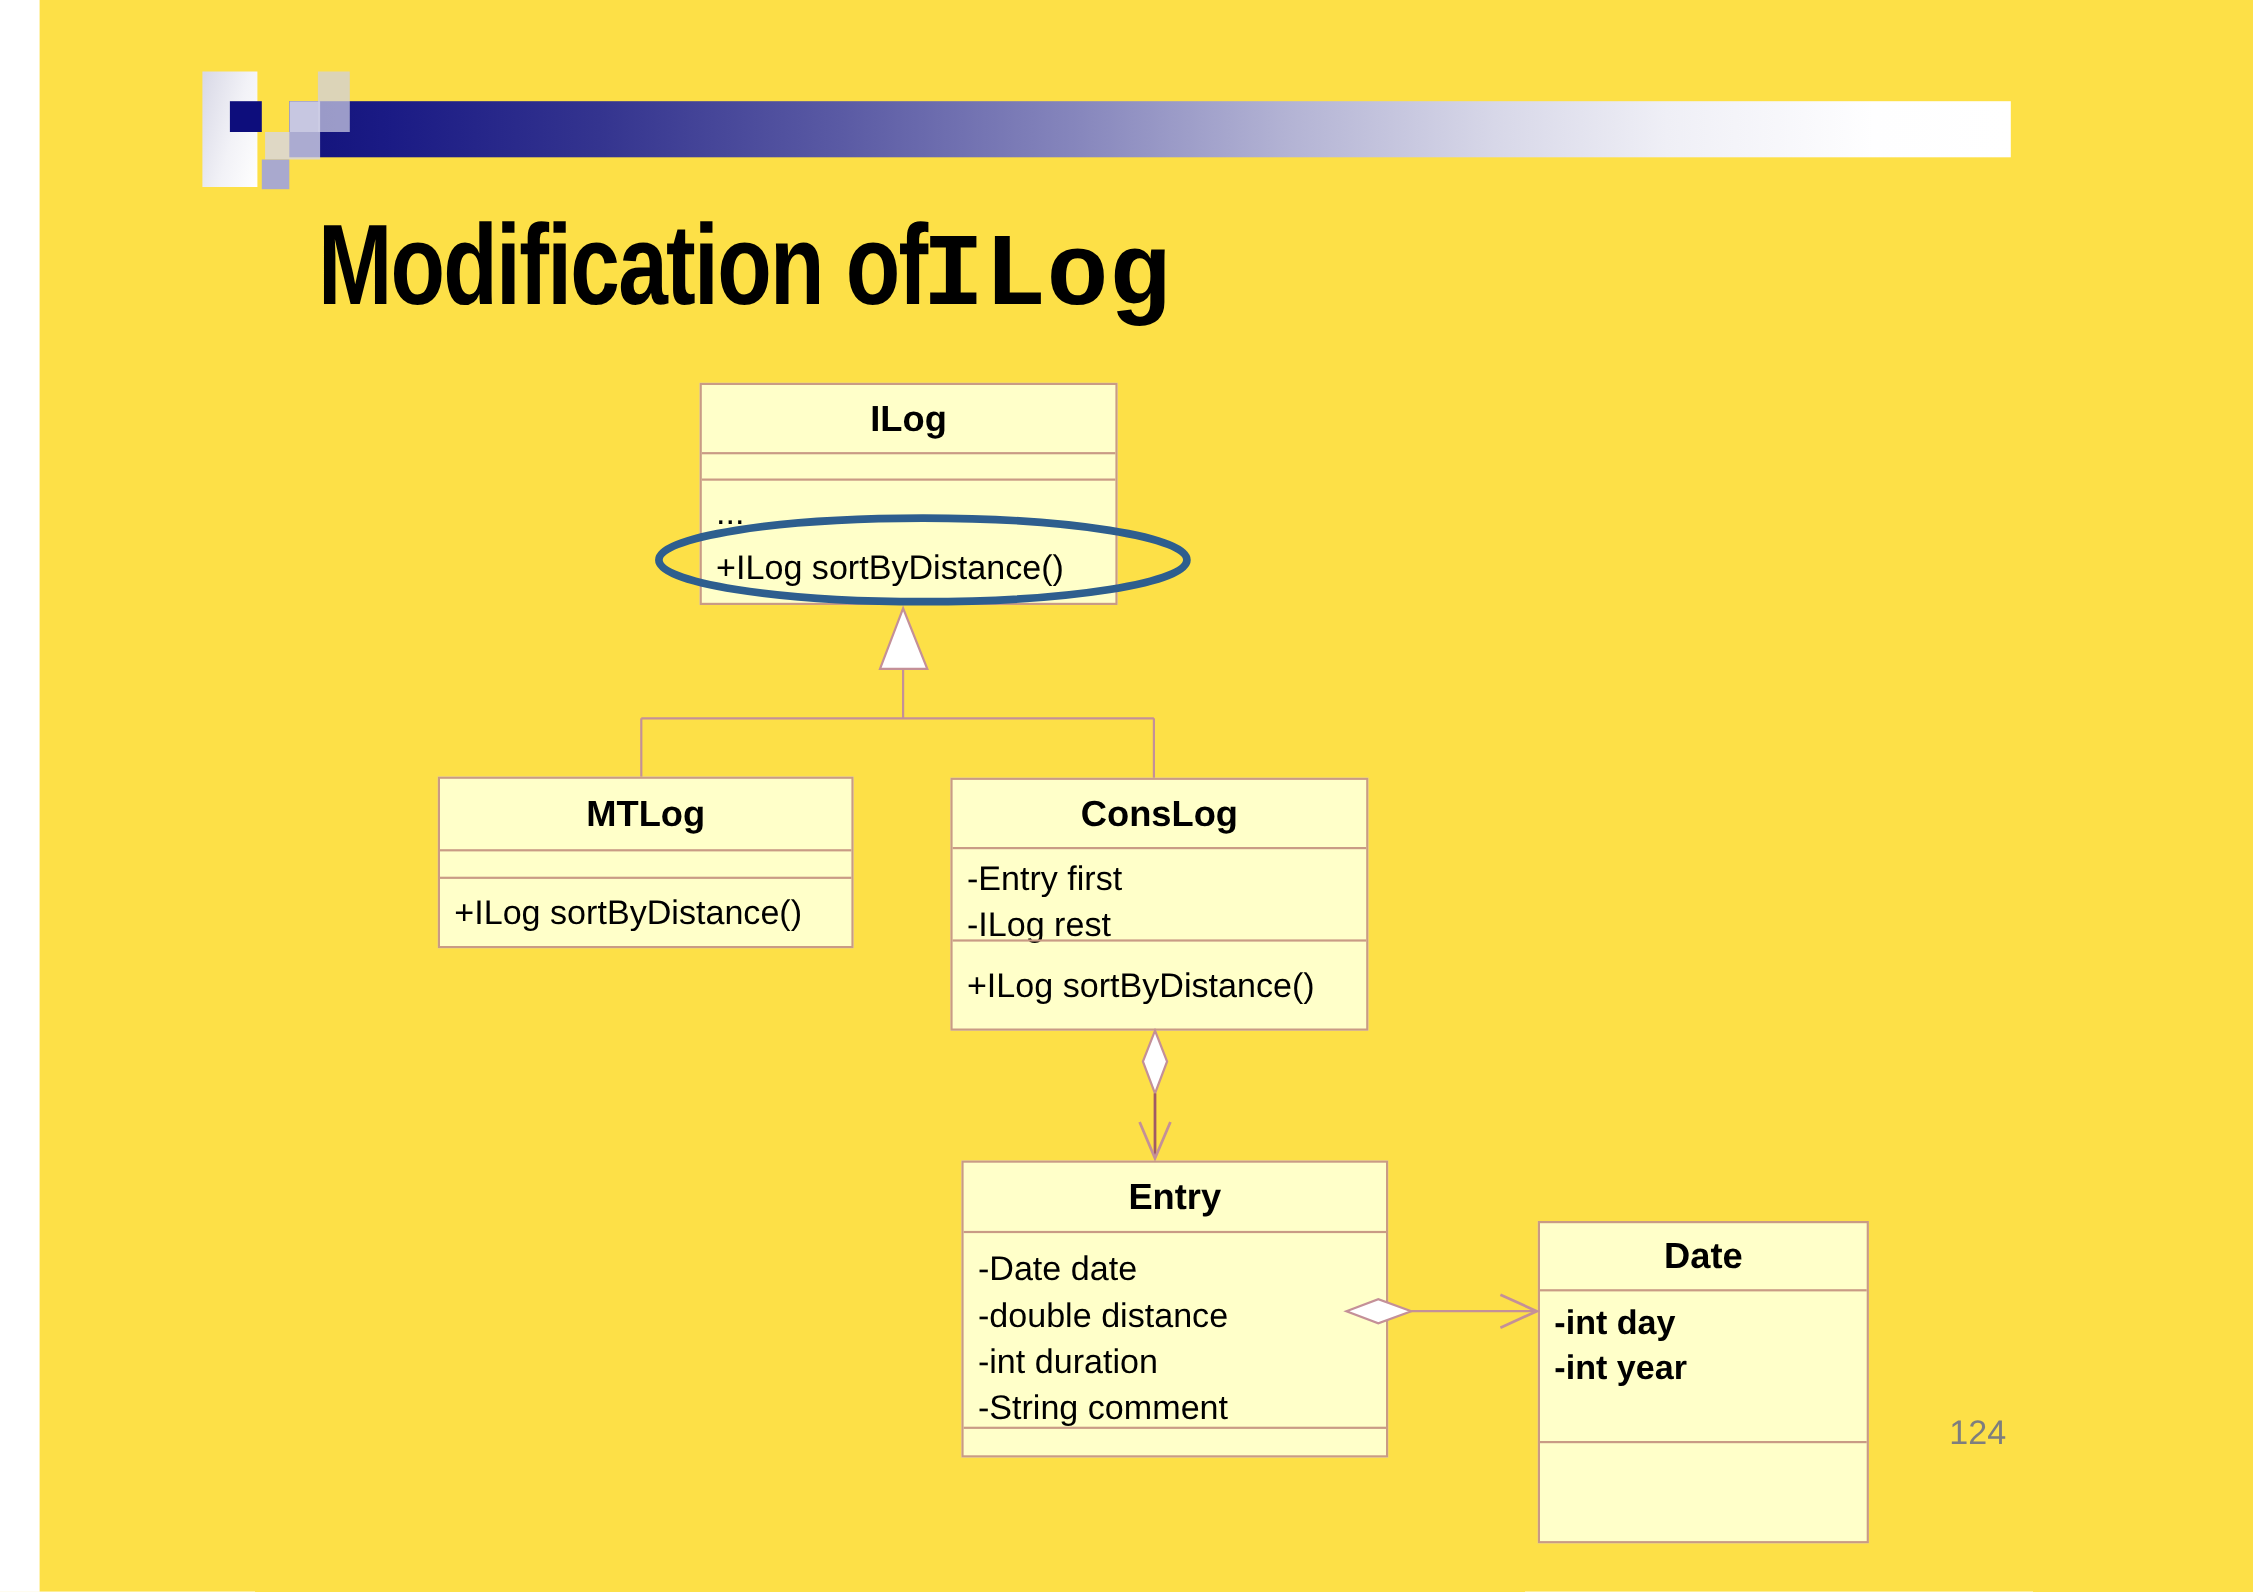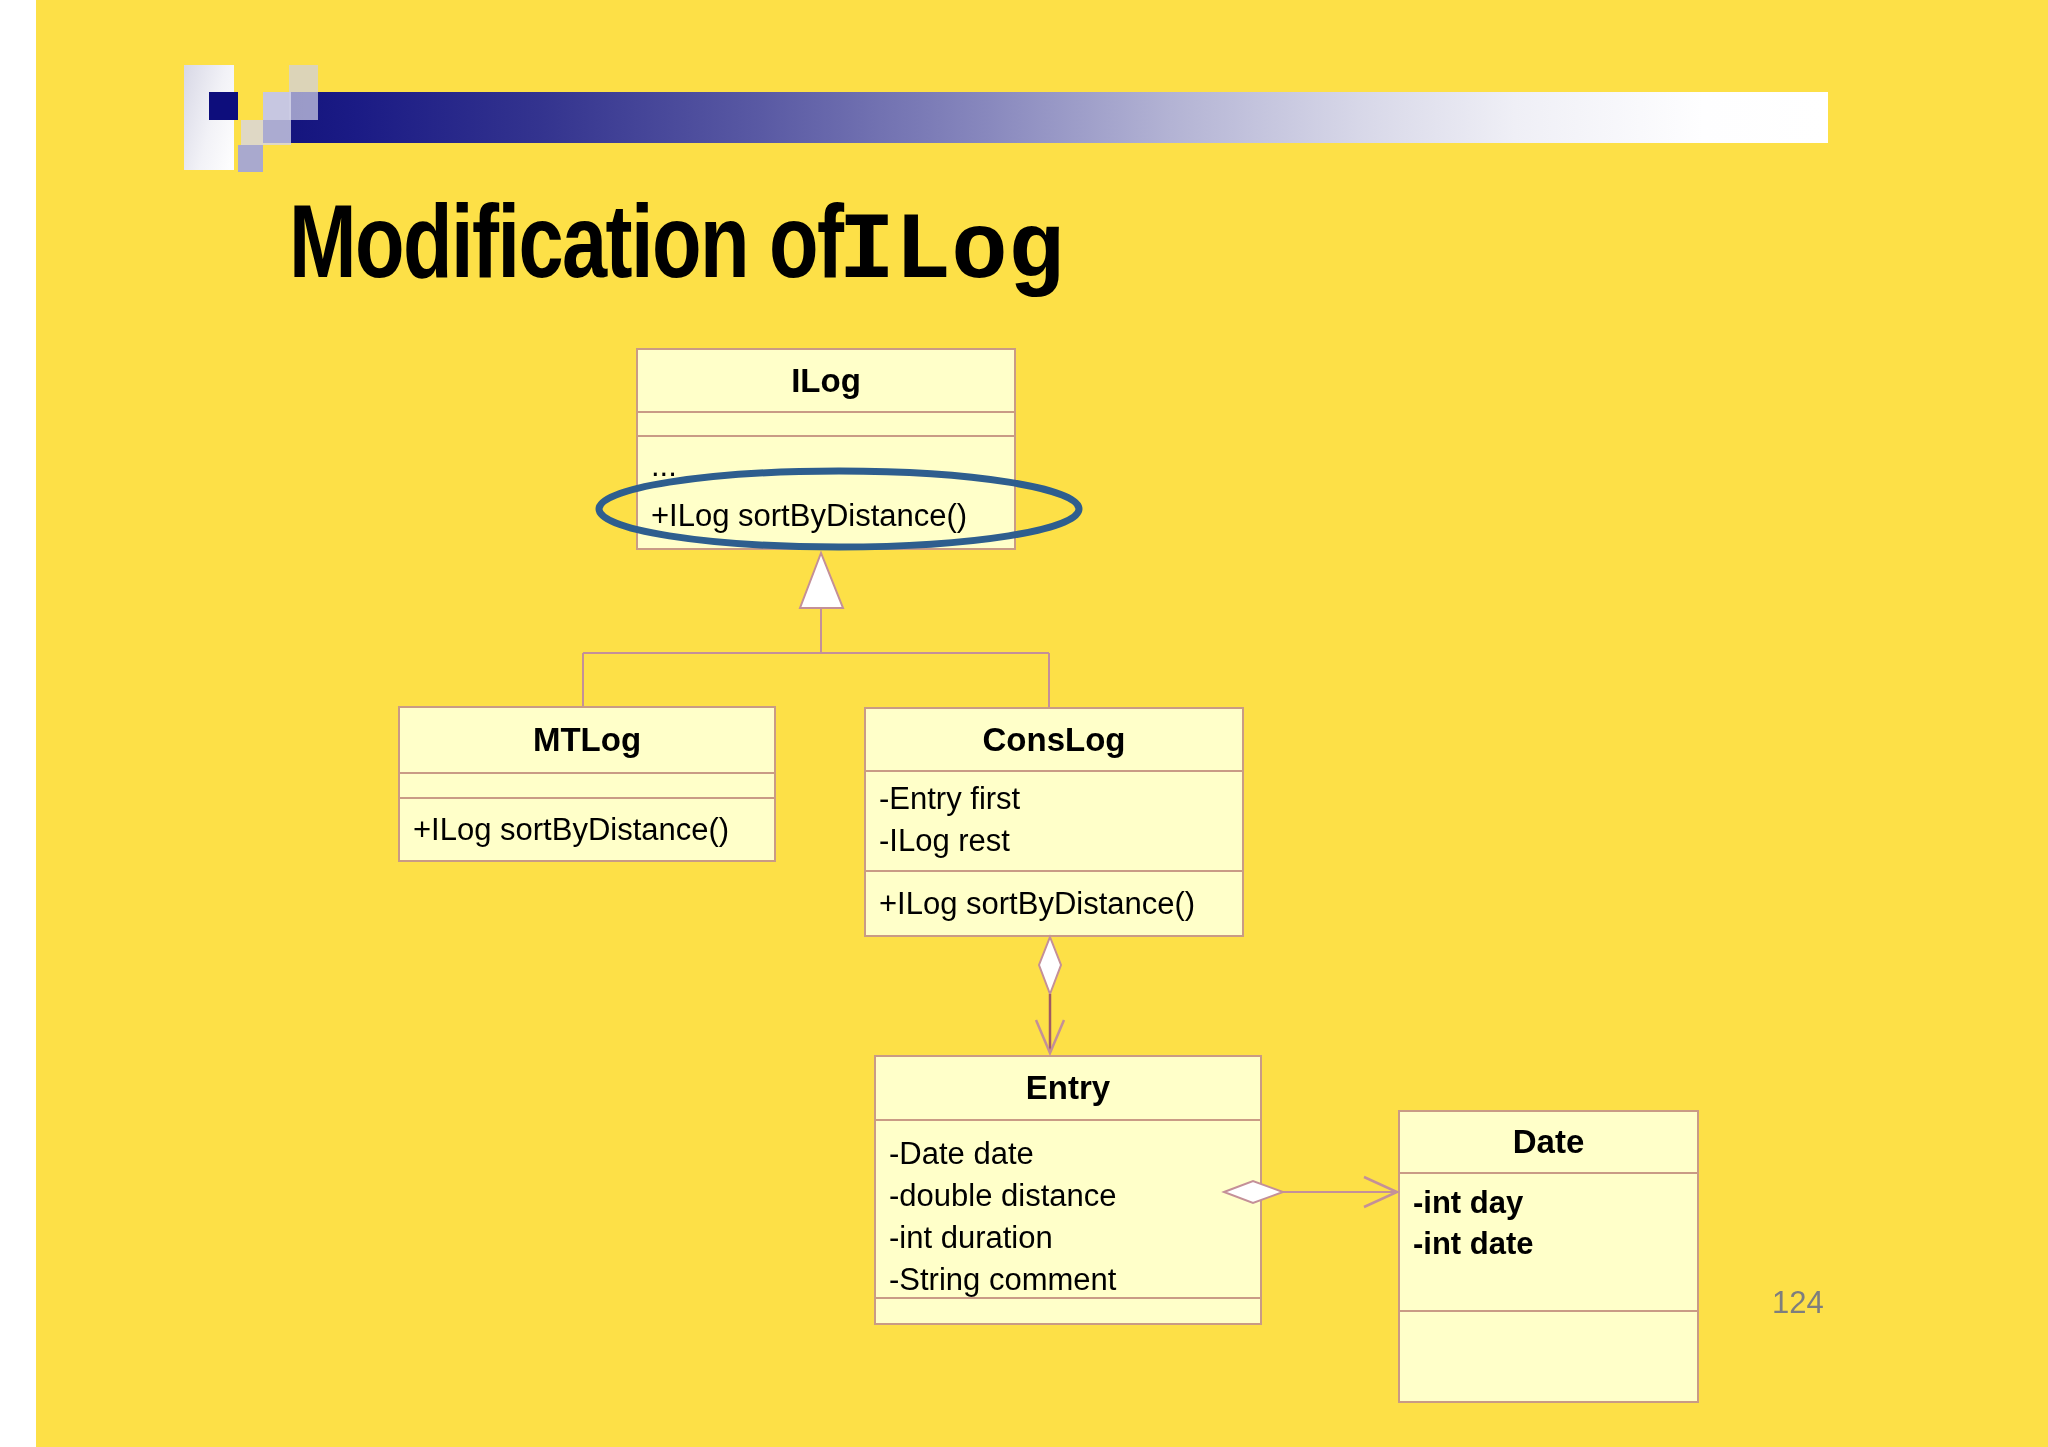--- a/index.html
+++ b/index.html
@@ -88,21 +88,21 @@
   <div class="uml-class" style="left:362px;top:706px;width:378px;height:156px;">
     <div class="uml-title" style="height:64px;">MTLog</div>
     <div class="uml-attrs" style="height:25px;"></div>
     <div class="uml-methods" style="flex:1;display:flex;align-items:center;">
       <div class="uml-line">+ILog sortByDistance()</div>
     </div>
   </div>
 
   <div class="uml-class" style="left:828px;top:707px;width:380px;height:230px;">
     <div class="uml-title" style="height:61px;text-align:right;">ConsLog</div>
-    <div class="uml-attrs" style="height:100px;line-height:42px;padding-top:6px;">
+    <div class="uml-attrs" style="height:84px;line-height:42px;padding-top:6px;">
       <div class="uml-line">-Entry first</div>
       <div class="uml-line">-ILog rest</div>
     </div>
     <div class="uml-methods" style="flex:1;display:flex;align-items:center;">
       <div class="uml-line">+ILog sortByDistance()</div>
     </div>
   </div>
 
   <div class="uml-class" style="left:838px;top:1055px;width:388px;height:270px;">
     <div class="uml-title" style="height:62px;">Entry</div>
@@ -112,21 +112,21 @@
       <div class="uml-line">-int duration</div>
       <div class="uml-line">-String comment</div>
     </div>
     <div class="uml-methods" style="flex:1;"></div>
   </div>
 
   <div class="uml-class" style="left:1362px;top:1110px;width:301px;height:293px;">
     <div class="uml-title" style="height:60px;">Date</div>
     <div class="uml-attrs" style="height:138px;line-height:41px;padding-top:8px;font-weight:bold;">
       <div class="uml-line">-int day</div>
-      <div class="uml-line">-int date</div>
+      <div class="uml-line">-int year</div>
     </div>
     <div class="uml-methods" style="flex:1;"></div>
   </div>
 
   <svg class="overlay" width="2048" height="1447" viewBox="0 0 2048 1447">
 
     <polygon points="785,553 764,608 807,608" fill="#FFFFFF" stroke="#C49098" stroke-width="2"></polygon>
     <line x1="785" y1="608" x2="785" y2="653" stroke="#C49098" stroke-width="2"></line>
     <line x1="547" y1="653" x2="1013" y2="653" stroke="#C49098" stroke-width="2"></line>
     <line x1="547" y1="653" x2="547" y2="706" stroke="#C49098" stroke-width="2"></line>

